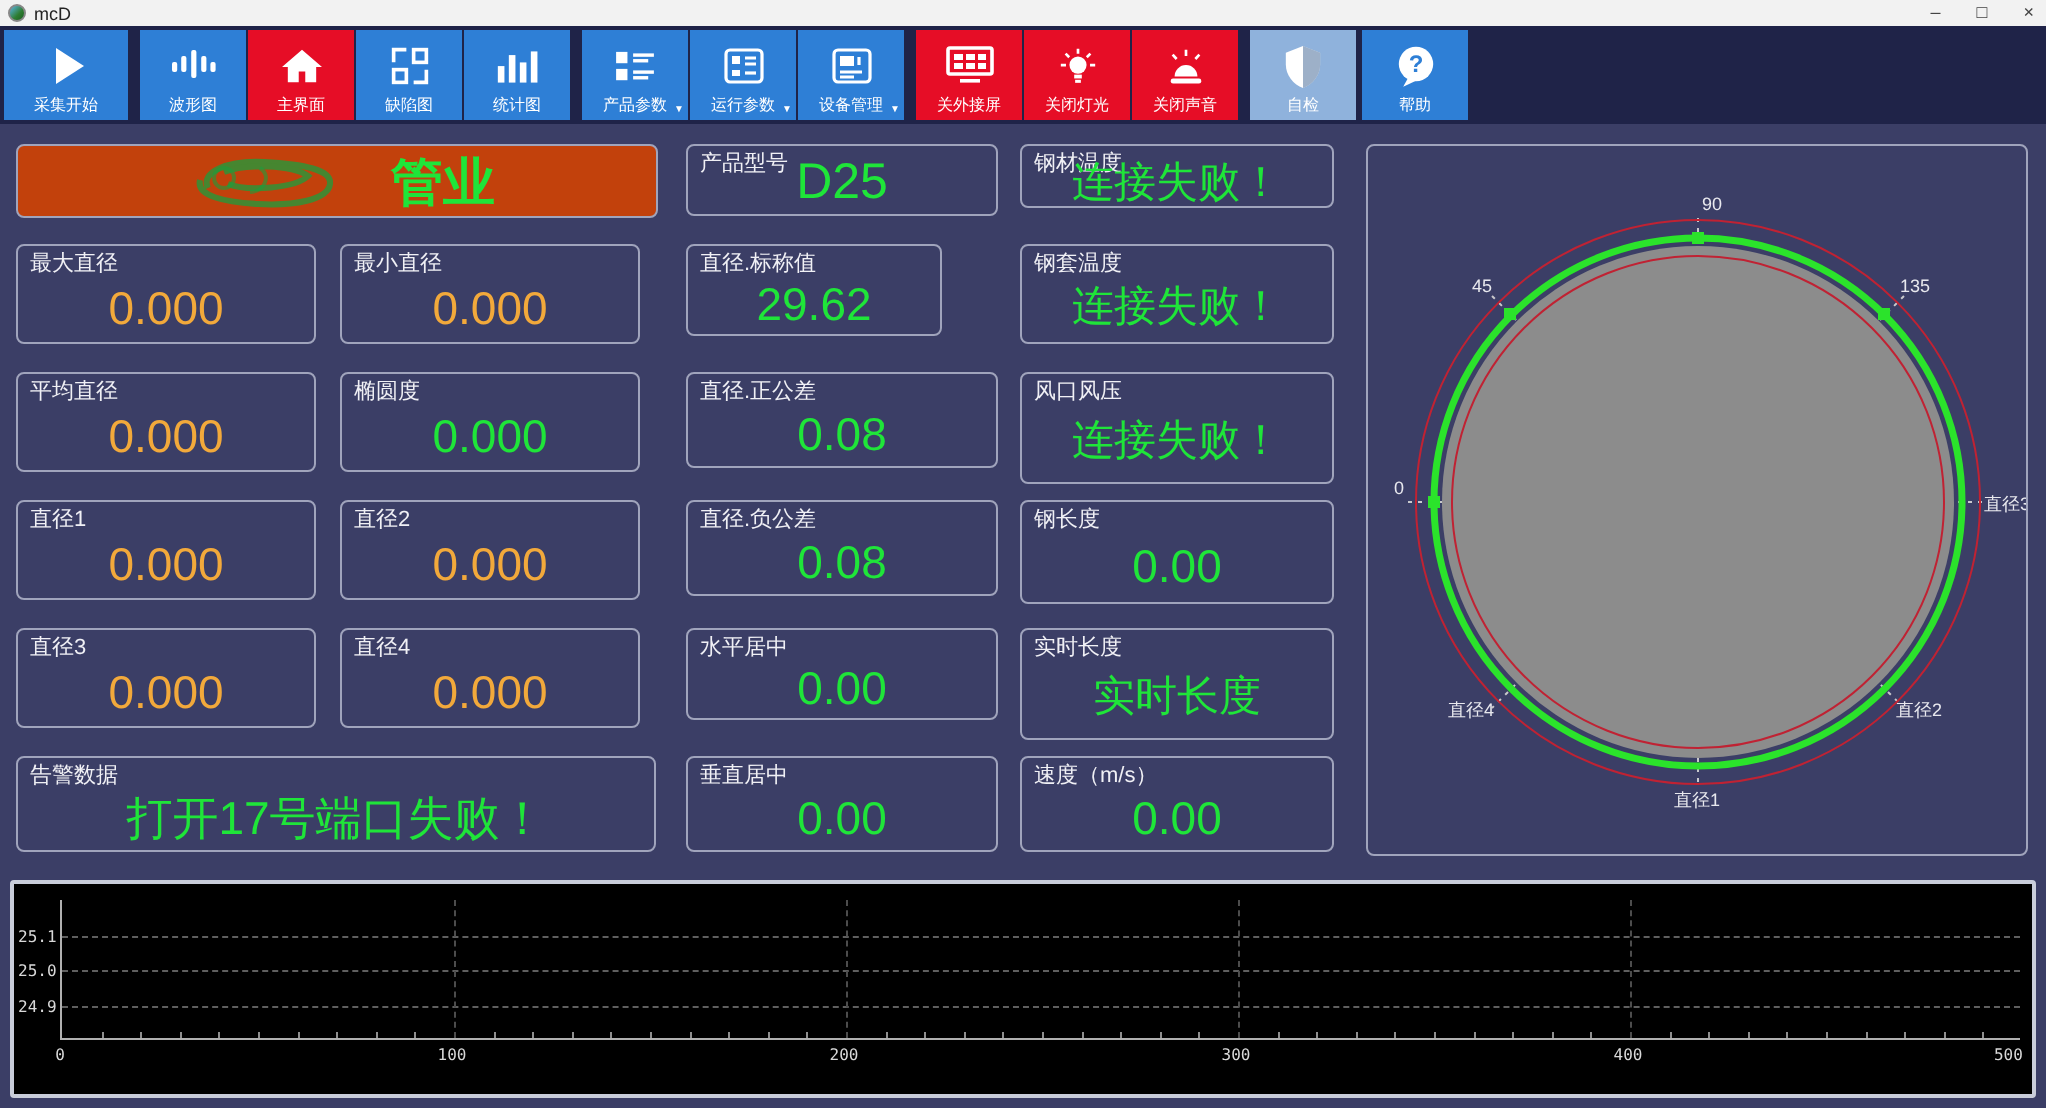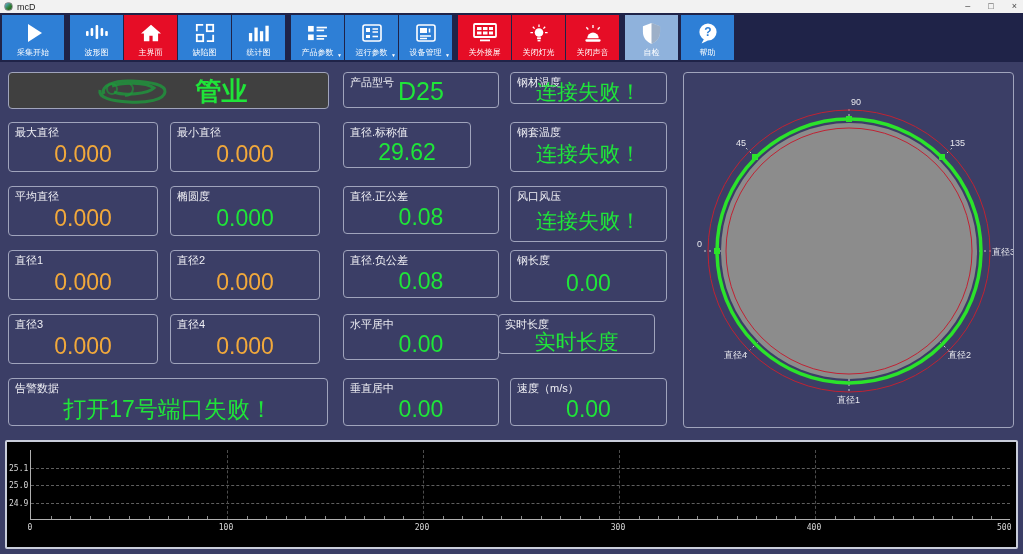--- a/index.html
+++ b/index.html
@@ -39,21 +39,21 @@
   .plabel { font-size:11px; color:#f0f0f5; padding:3px 0 0 6px; line-height:12px;
     white-space:nowrap; }
   .pvalue { flex:1; display:flex; align-items:center; justify-content:center;
     font-size:23px; line-height:24px; padding-bottom:2px; }
   .val-orange { color:#f2a93b; }
   .val-green  { color:#1fe539; }
   .fs21 { font-size:21px; }
   .fs25 { font-size:25px; }
 
   .logo-panel { position:absolute; left:8px; top:72px; width:321px; height:37px;
-    background:#404040; border:1px solid #a0a4bc; border-radius:4px;
+    background:#c2410c; border:1px solid #a0a4bc; border-radius:4px;
     display:flex; align-items:center; justify-content:center; gap:10px; }
   .logo-text { color:#1fe539; font-size:26px; font-weight:bold; line-height:26px; }
 
   
   .gauge-panel { position:absolute; left:683px; top:72px; width:331px; height:356px;
     border:1px solid #a0a4bc; border-radius:4px;text-align:center; }
   .gauge-panel text { fill:#e8e8ee; font-size:9px;
     font-family:"Liberation Sans","DejaVu Sans",sans-serif; }
 
   
@@ -336,21 +336,21 @@
   <div class="pvalue val-green fs21">连接失败！</div>
 </div>
 <div class="panel" style="left:510px;top:186px;width:157px;height:56px">
   <div class="plabel">风口风压</div>
   <div class="pvalue val-green fs21">连接失败！</div>
 </div>
 <div class="panel" style="left:510px;top:250px;width:157px;height:52px">
   <div class="plabel">钢长度</div>
   <div class="pvalue val-green">0.00</div>
 </div>
-<div class="panel" style="left:498px;top:314px;width:157px;height:40px">
+<div class="panel" style="left:510px;top:314px;width:157px;height:56px">
   <div class="plabel">实时长度</div>
   <div class="pvalue val-green fs21">实时长度</div>
 </div>
 <div class="panel" style="left:510px;top:378px;width:157px;height:48px">
   <div class="plabel">速度（m/s）</div>
   <div class="pvalue val-green">0.00</div>
 </div>
 
 <div class="gauge-panel">
   <svg width="329" height="354" viewBox="0 0 329 354">

